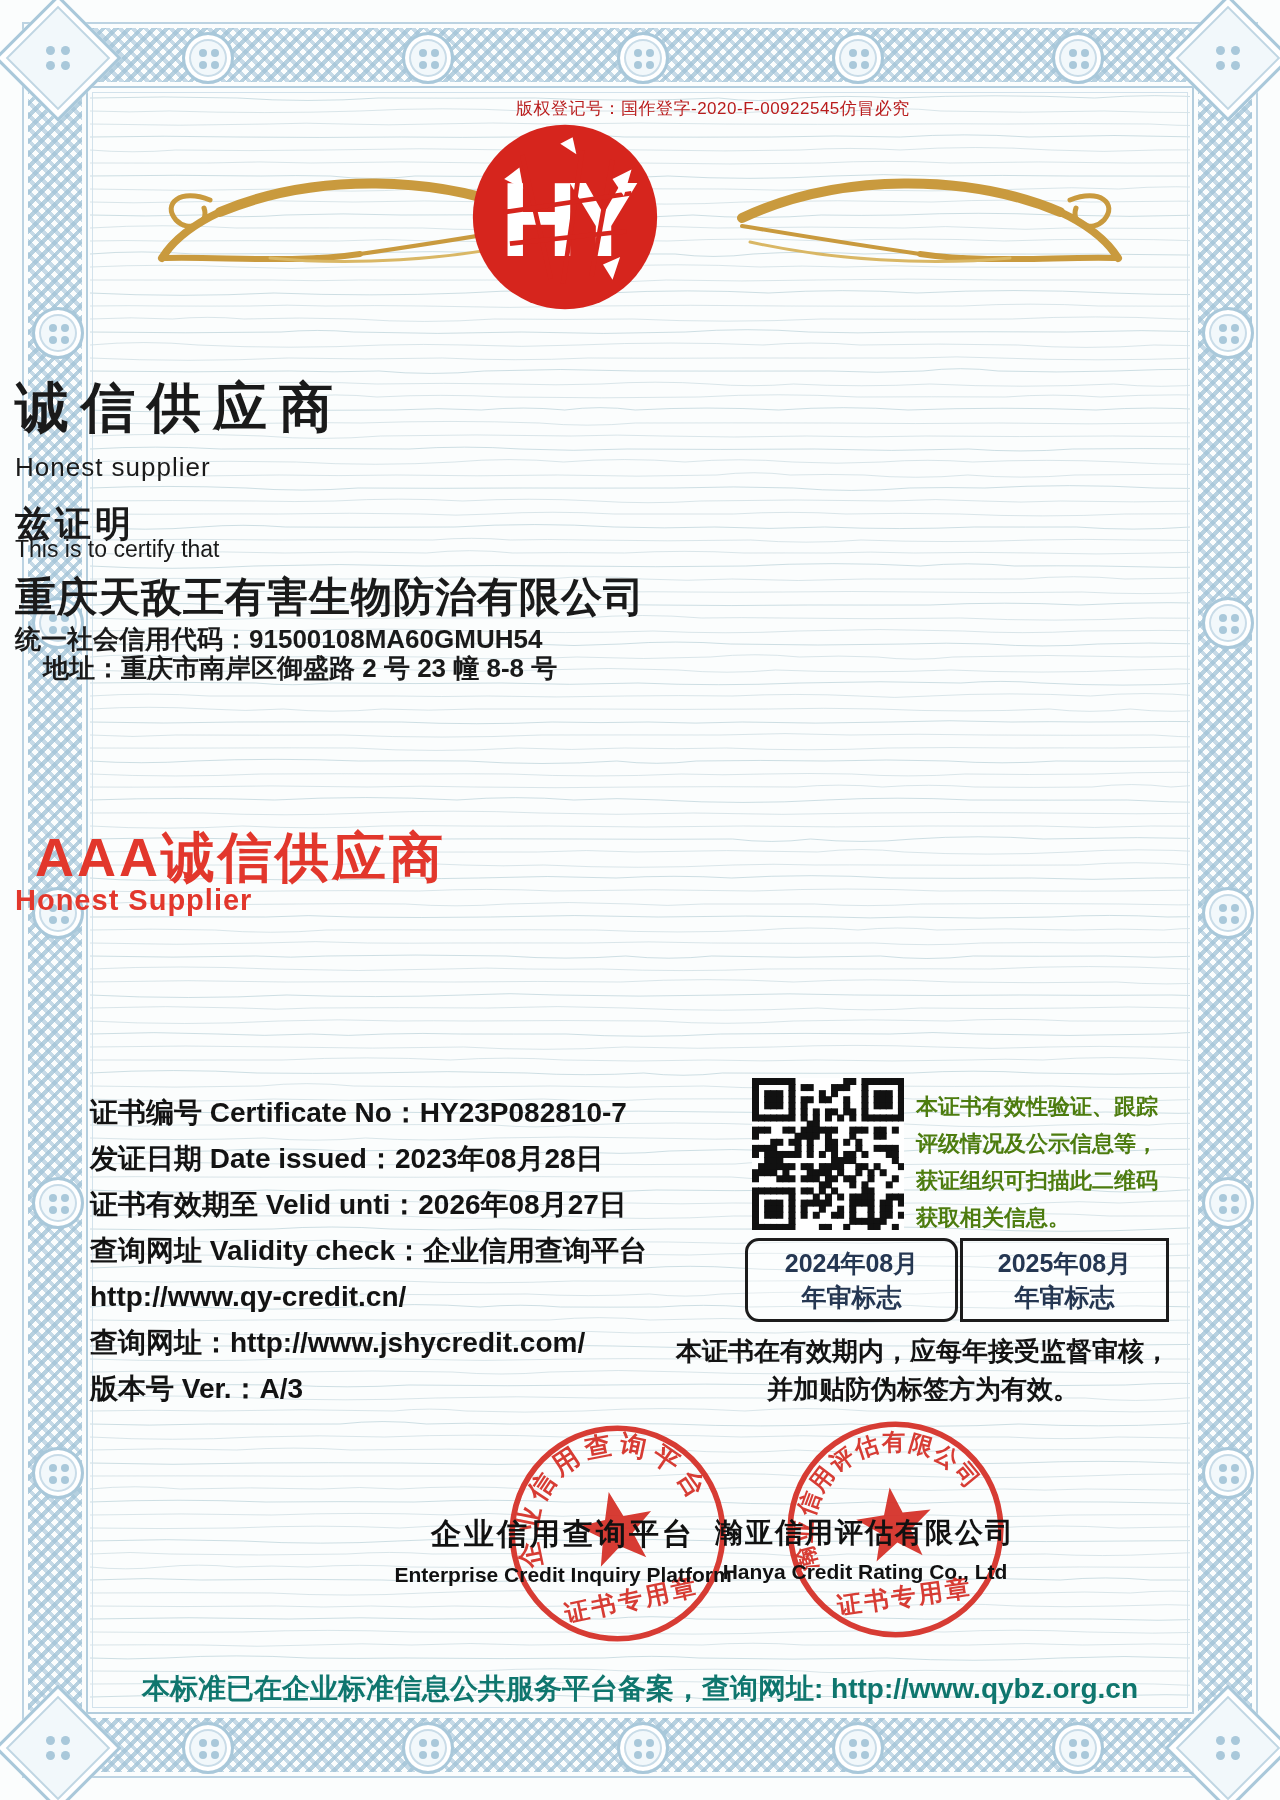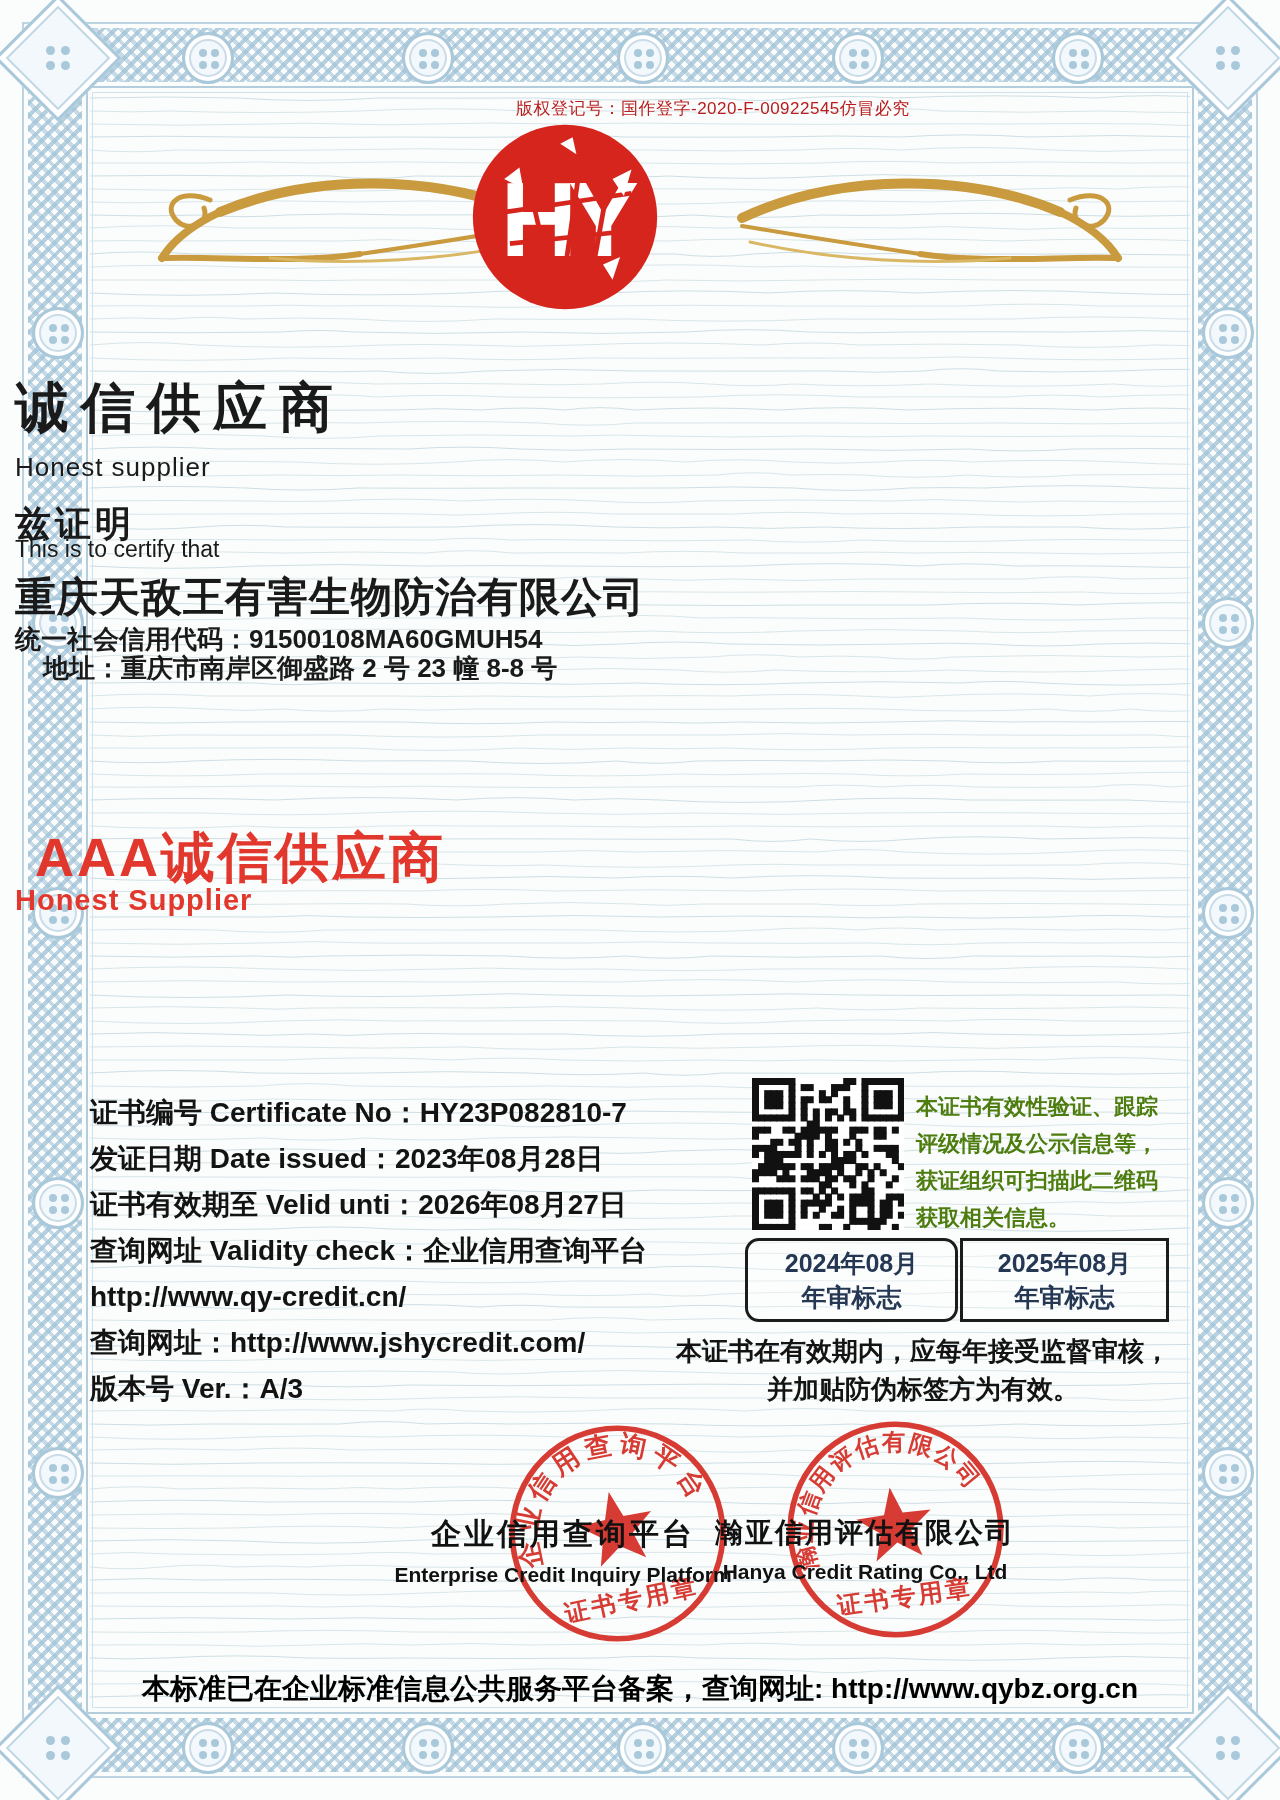--- a/index.html
+++ b/index.html
@@ -63,21 +63,21 @@
   .seal.s0{left:500px;top:1416px;transform:rotate(-12deg);}
   .seal.s1{left:778px;top:1412px;transform:rotate(-8deg);}
 
   .issuer{position:absolute;text-align:center;color:#111;}
   .issuer.i0{left:263px;top:1514px;width:600px;}
   .issuer.i1{left:565px;top:1514px;width:600px;}
   .issuer .cn{font-size:30px;font-weight:700;letter-spacing:3px;}
   .issuer.i1 .cn{font-size:28px;letter-spacing:2px;}
   .issuer .en{font-size:21px;font-weight:600;margin-top:8px;}
 
-  .footer{position:absolute;left:0;top:1670px;width:1280px;text-align:center;font-size:28px;font-weight:600;color:#000000;}
+  .footer{position:absolute;left:0;top:1670px;width:1280px;text-align:center;font-size:28px;font-weight:600;color:#0f766e;}
 </style>
 </head>
 <body>
 
 <div class="page">
 
   <svg id="waves" width="1100" height="1620" viewBox="0 0 1100 1620">
       <path d="M0 8 q 73.8 -2.0 147.6 0 q 70.2 4.9 140.5 0 q 78.7 0.3 157.4 0 q 91.5 4.2 183.1 0 q 39.8 5.0 79.7 0 q 48.6 -3.1 97.3 0 q 99.5 -4.4 199.1 0 q 60.0 -4.7 119.9 0" fill="none" stroke="#9fbfc9" stroke-opacity="0.5" stroke-width="1"></path>
       <path d="M0 21 q 39.7 1.7 79.4 0 q 95.1 3.1 190.1 0 q 83.2 -4.4 166.4 0 q 75.2 -0.0 150.4 0 q 48.3 3.9 96.5 0 q 39.5 3.0 79.0 0 q 44.5 -4.7 89.0 0 q 81.6 2.4 163.1 0 q 91.1 3.2 182.2 0" fill="none" stroke="#b8cdd6" stroke-opacity="0.5" stroke-width="1"></path>
       <path d="M0 34 q 89.3 2.4 178.7 0 q 37.4 -1.6 74.7 0 q 44.8 1.6 89.5 0 q 59.9 -2.0 119.8 0 q 86.4 -1.9 172.7 0 q 91.8 0.6 183.7 0 q 48.0 -0.4 96.1 0 q 72.3 -0.8 144.6 0 q 54.4 3.4 108.8 0" fill="none" stroke="#b8cdd6" stroke-opacity="0.5" stroke-width="1"></path>

